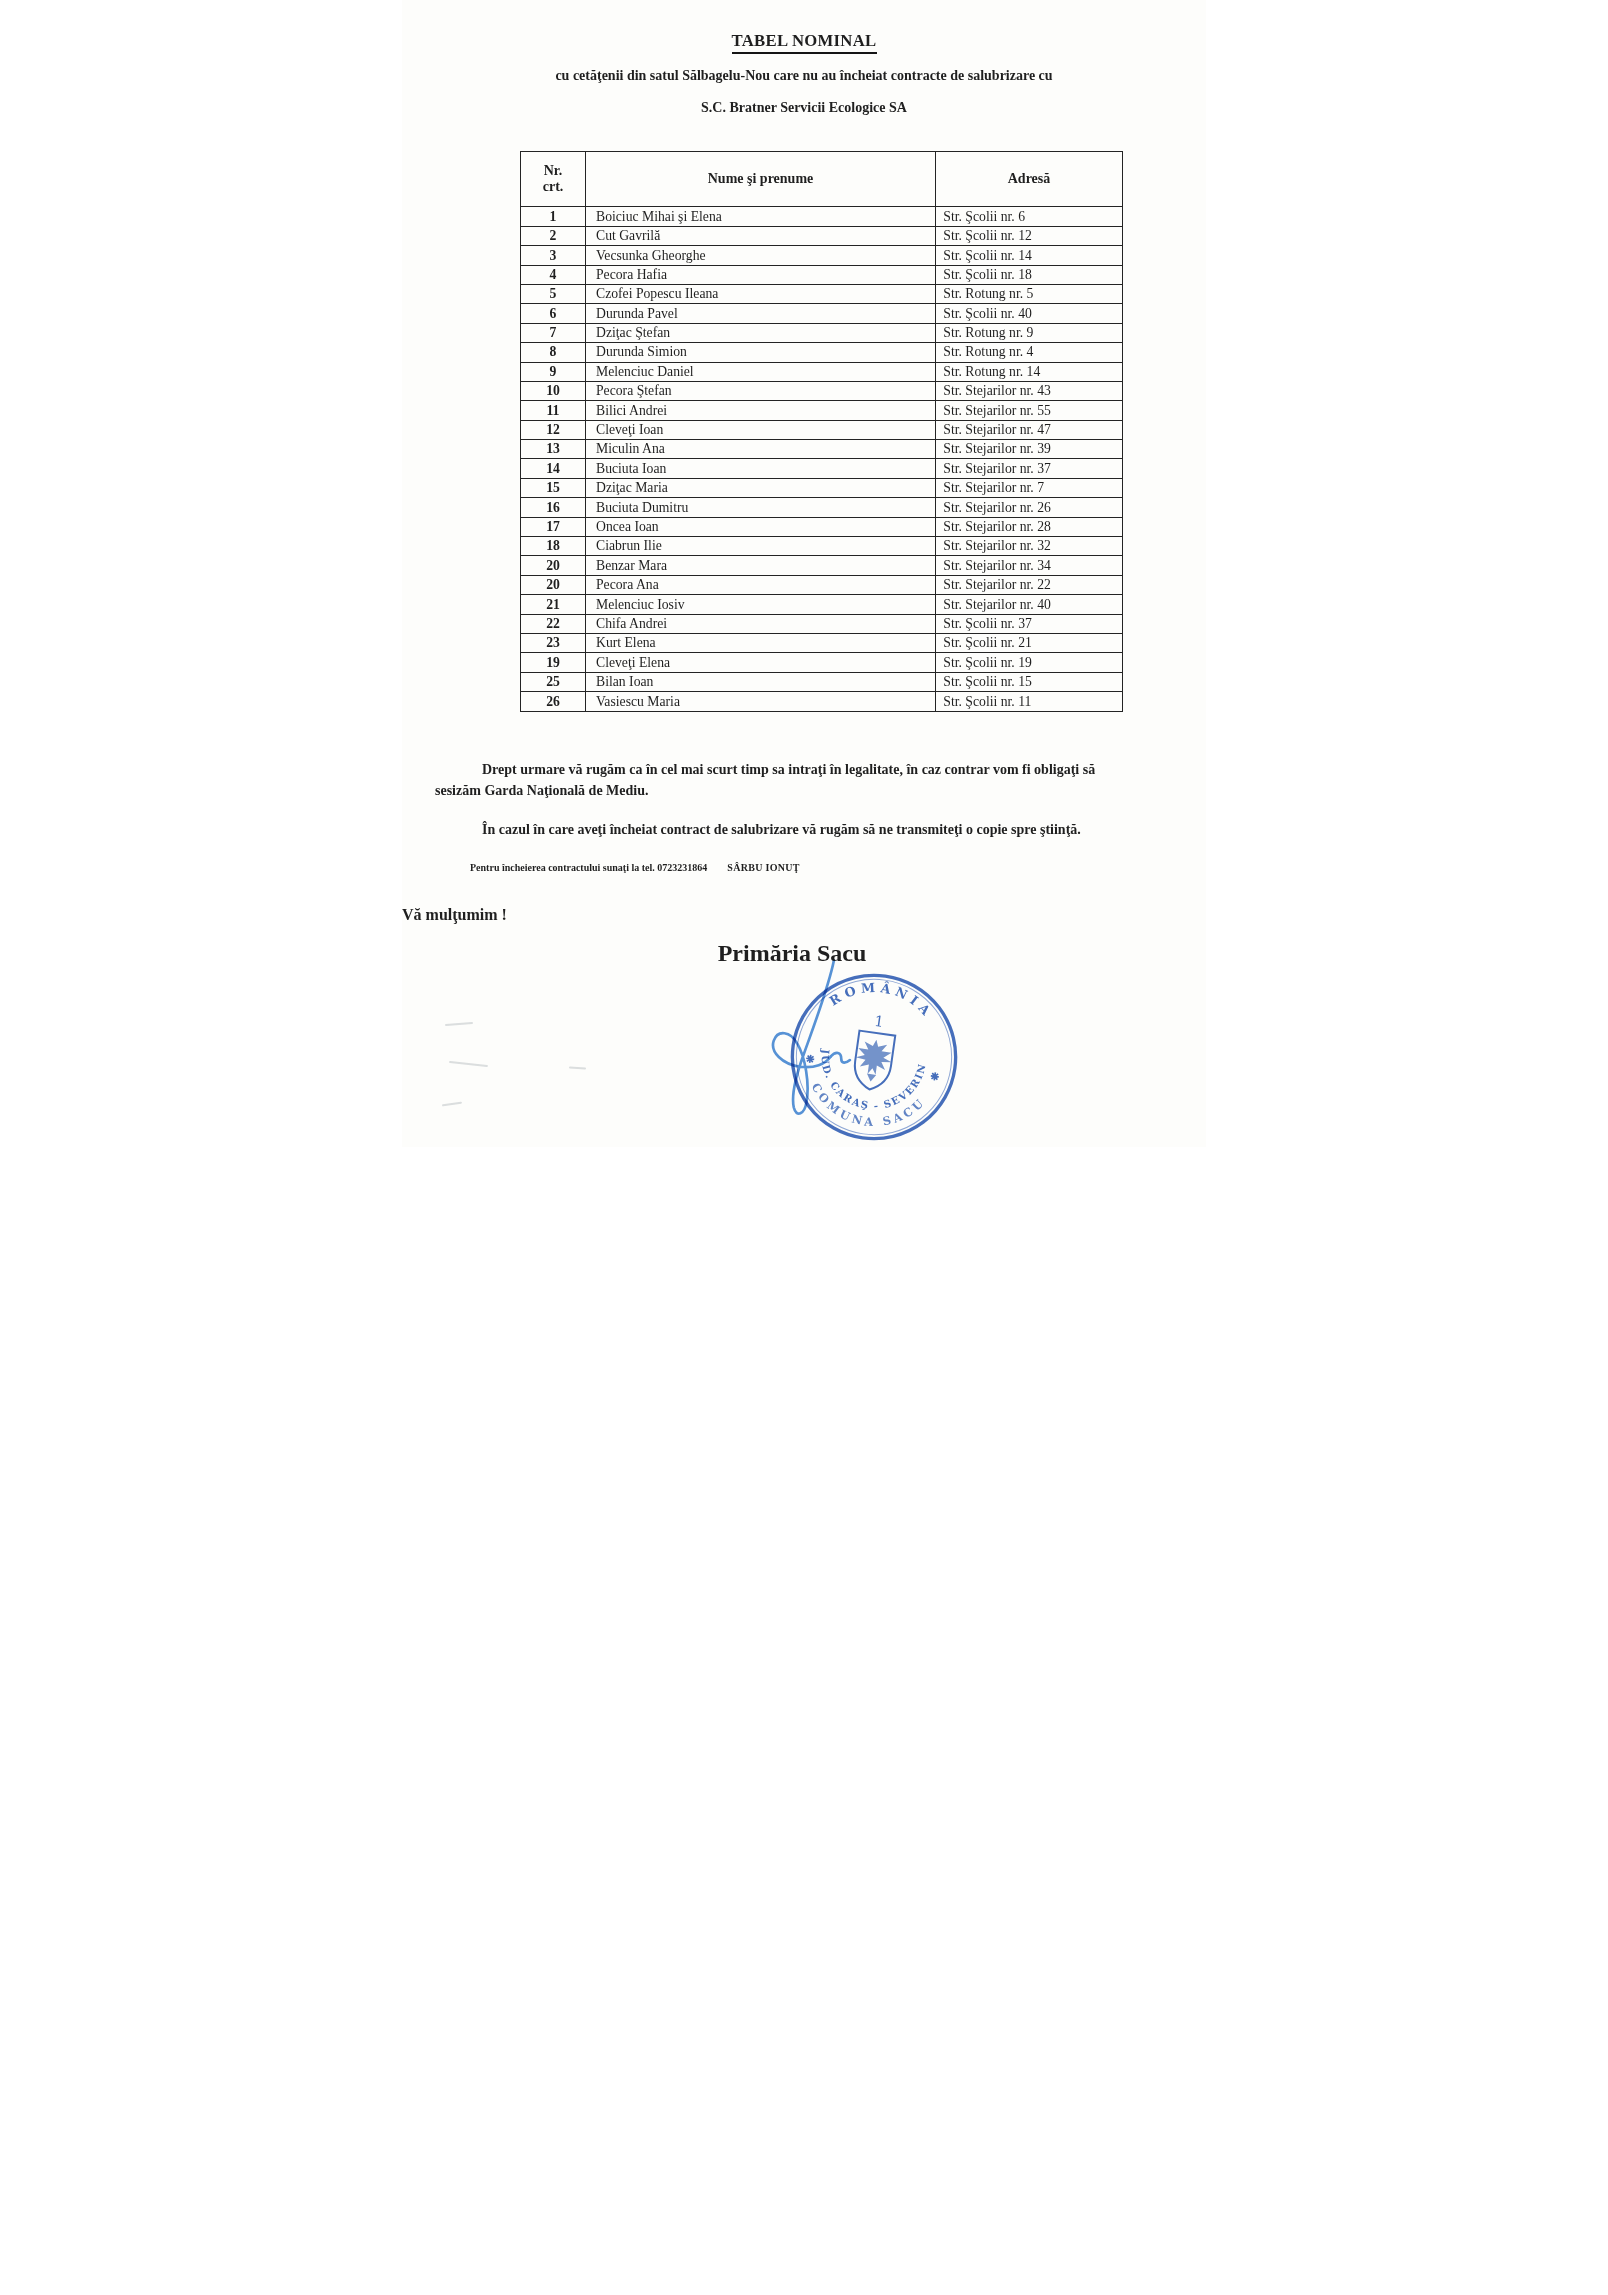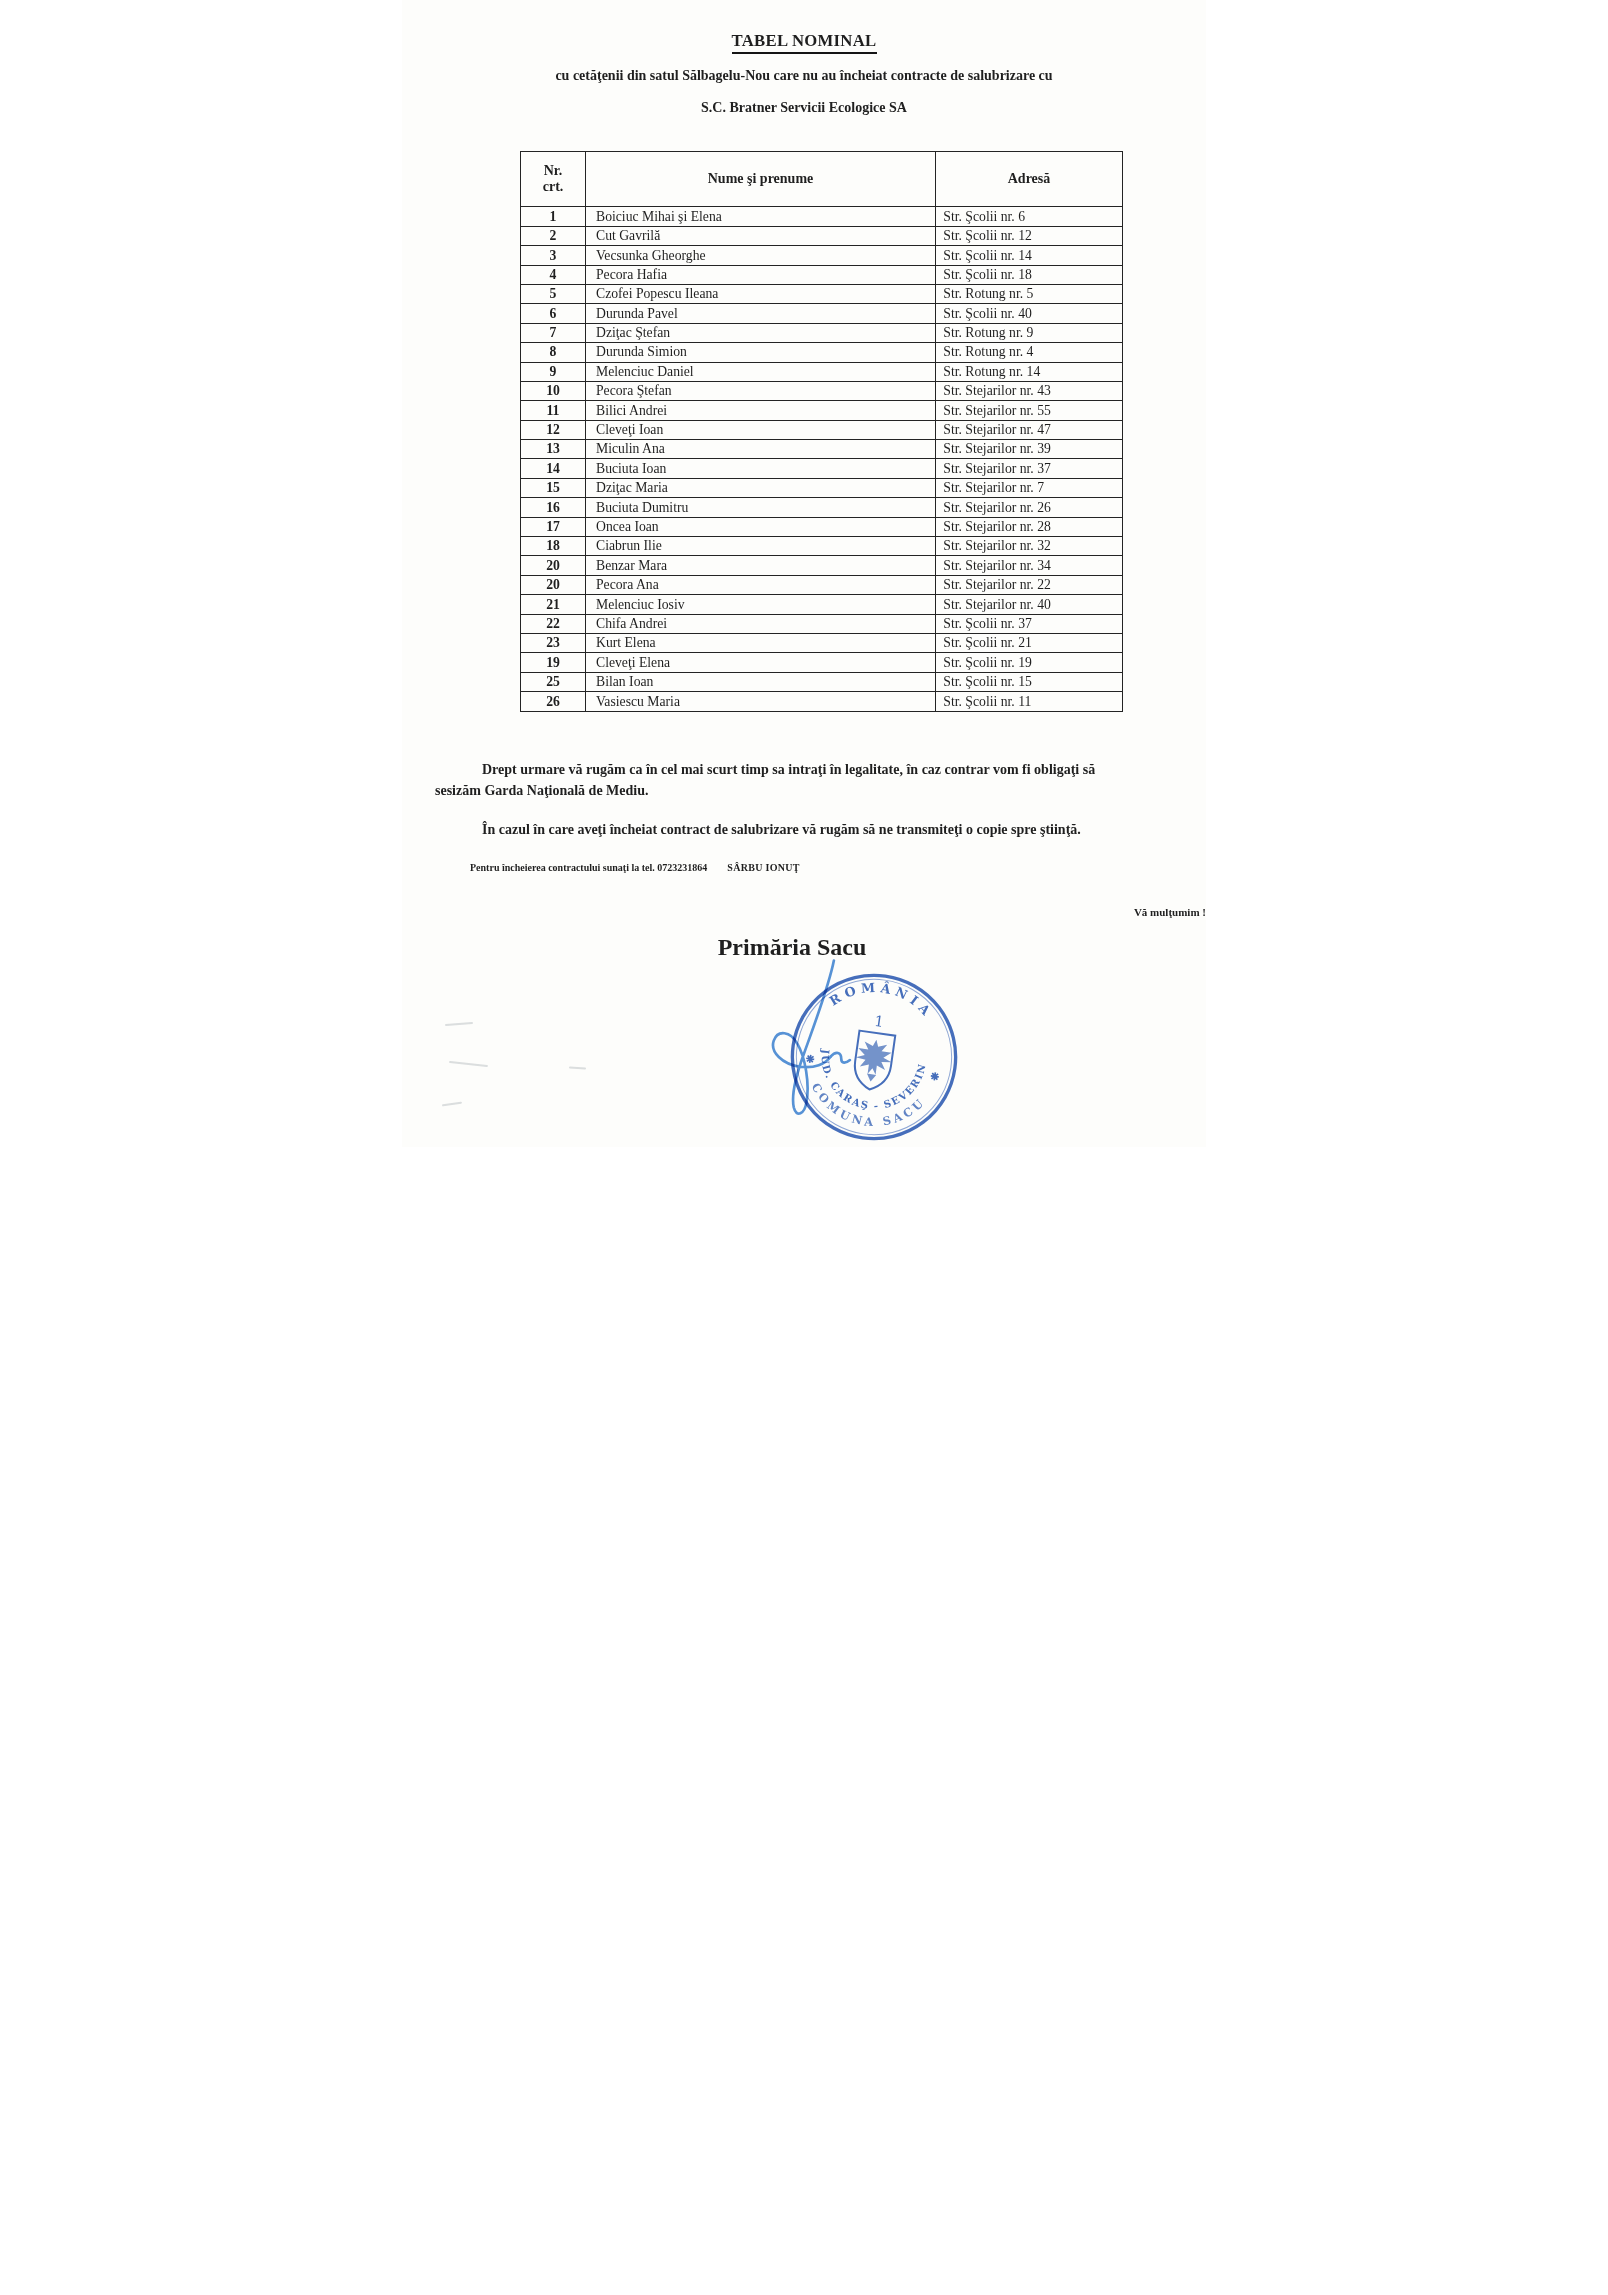--- a/index.html
+++ b/index.html
@@ -64,23 +64,23 @@
   .para.first{margin-top:47px;text-indent:47px;}
   .para.second{margin-top:18.7px;text-indent:47px;}
   .contact{
     margin:21.4px 80px 0 68px;
     font-weight:bold;
     font-size:10px;
   }
   .contact .person{margin-left:20px;letter-spacing:0.3px;}
   .thanks{
     margin:33px 0 13px 0;
-    text-align:right;
-    font-weight:bold;
-    font-size:11px;
+    text-align:left;
+    font-weight:bold;
+    font-size:16px;
   }
   .signer{
     margin:16px 0 0 0;
     text-align:center;
     font-weight:bold;
     font-size:24px;
     transform:translateX(-12px);
   }
   svg.signature{
     position:absolute;

